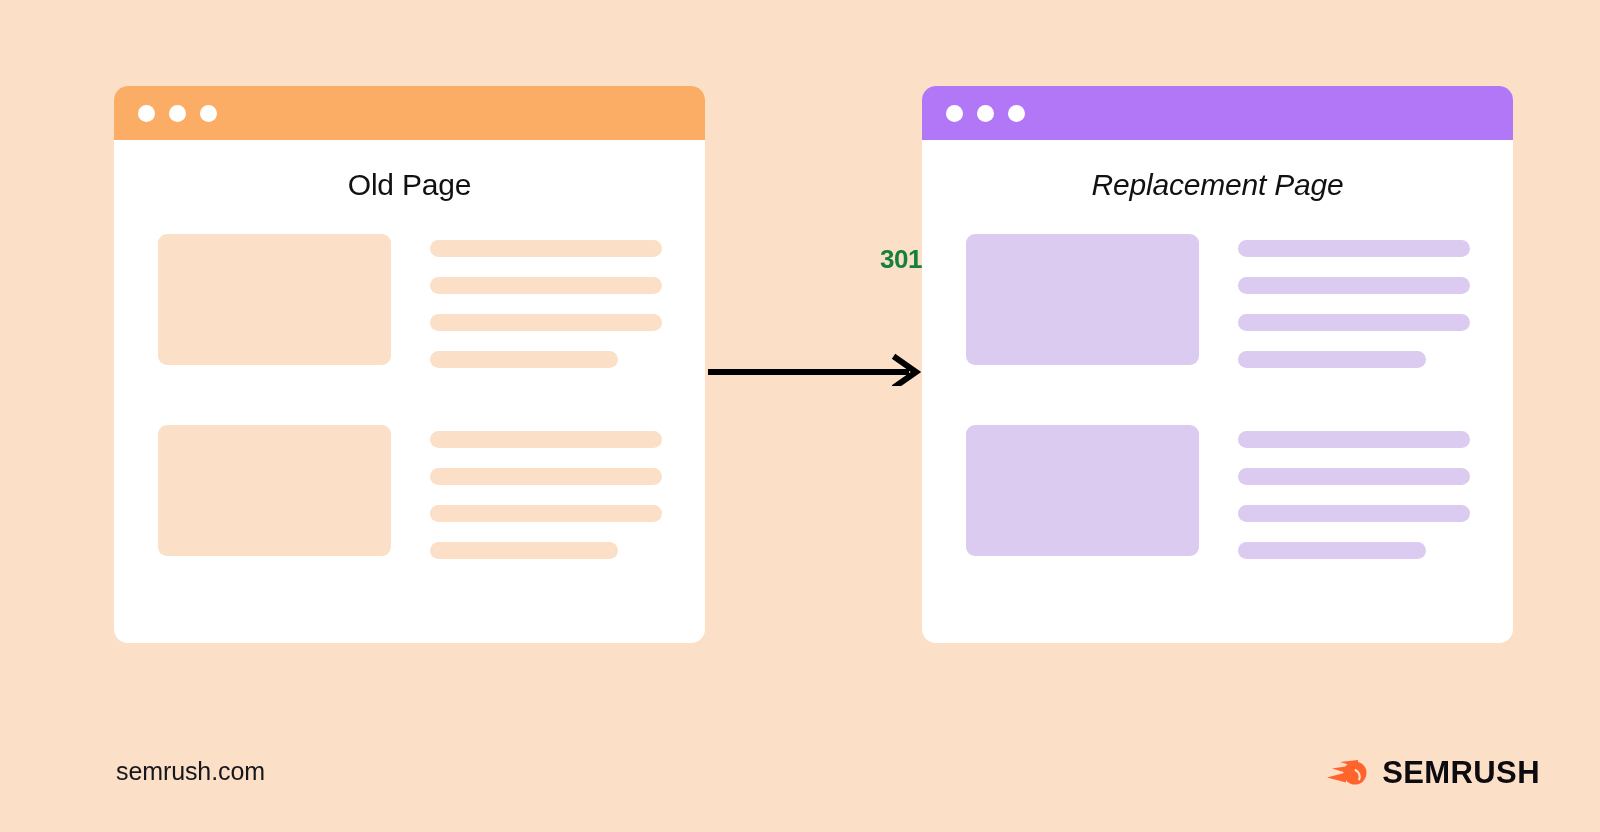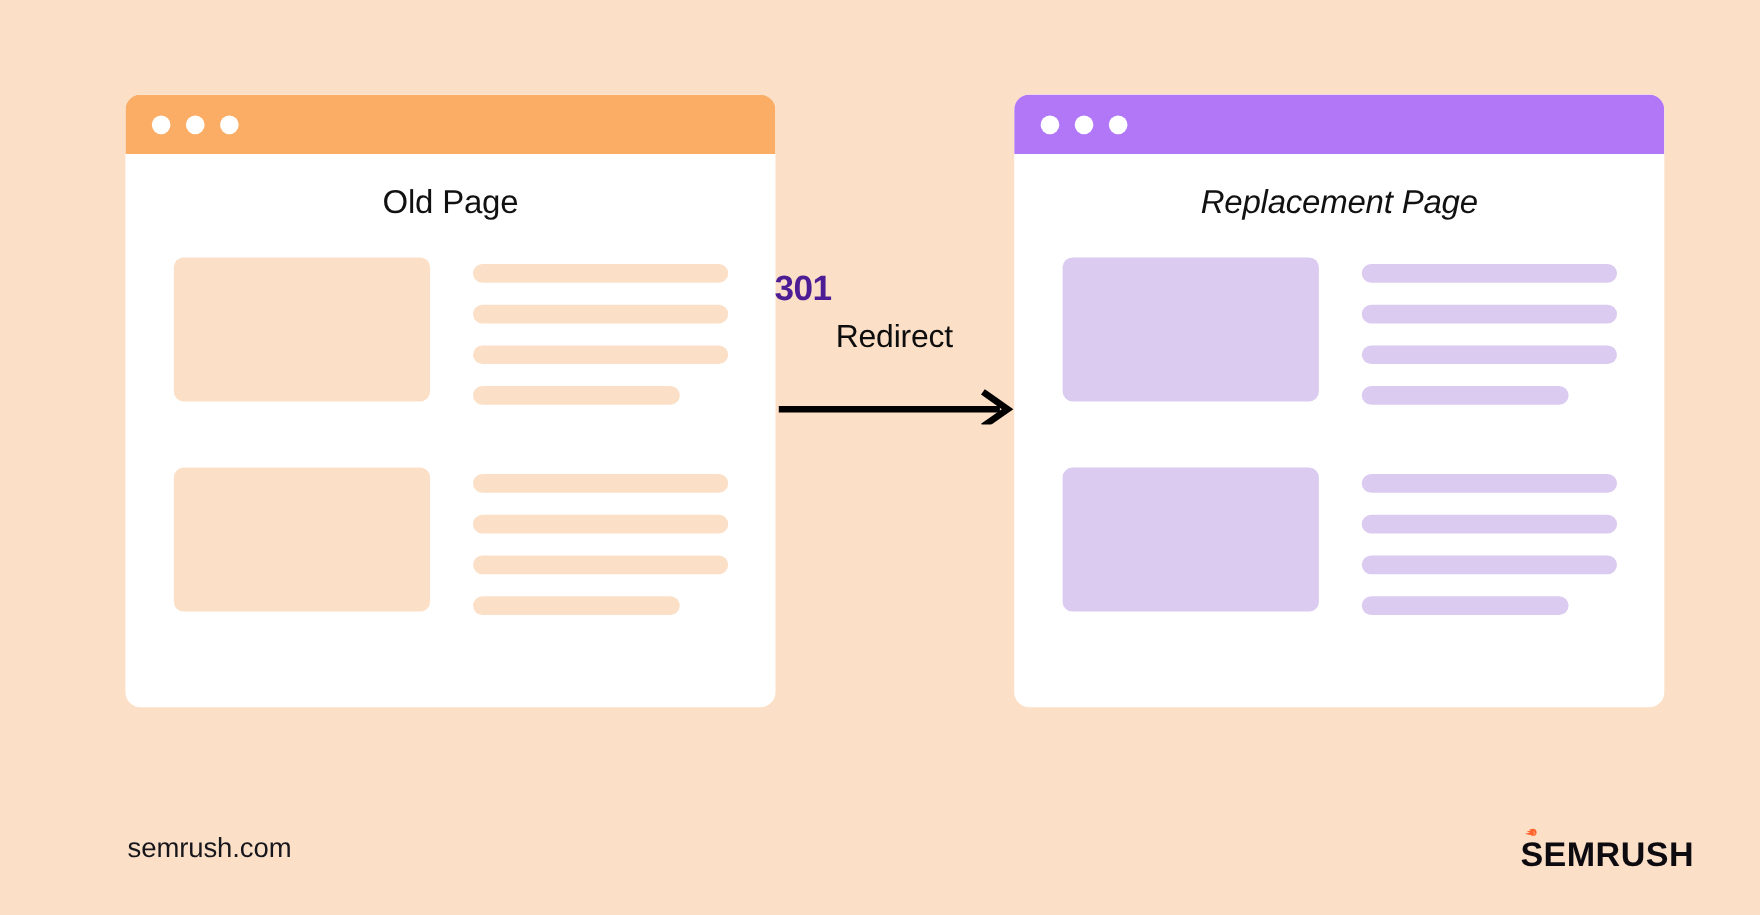--- a/index.html
+++ b/index.html
@@ -111,24 +111,24 @@
 
   
   .redirect-group {
     position: absolute;
     left: 676px;
     top: 246px;
     width: 218px;
     height: 140px;
   }
   .redirect-code {
-    text-align: left;
-    font-size: 32px;
+    text-align: right;
+    font-size: 26px;
     font-weight: 700;
-    color: #4c1d95;
+    color: #15803d;
     letter-spacing: -0.5px;
     line-height: 1;
   }
   .redirect-word {
     text-align: center;
     font-size: 29px;
     font-weight: 400;
     color: #0d0d0d;
     letter-spacing: -0.2px;
     margin-top: 14px;
@@ -152,23 +152,22 @@
     color: #17161c;
     font-weight: 400;
     letter-spacing: -0.1px;
   }
 
   .brand {
     position: absolute;
     right: 88px;
     top: 752px;
     display: flex;
-    align-items: flex-start;
+    align-items: center;
     height: 40px;
-    flex-direction: column;
   }
   .brand-mark {
     width: 44px;
     height: 34px;
     display: block;
   }
   .brand-name {
     font-size: 31px;
     font-weight: 700;
     color: #0d0b10;
@@ -206,21 +205,20 @@
           <div class="line"></div>
           <div class="line"></div>
           <div class="line short"></div>
         </div>
       </div>
     </div>
   </div>
 
   <div class="redirect-group">
     <div class="redirect-code">301</div>
-    <div class="redirect-word">Redirect</div>
     <svg class="arrow-svg" viewBox="0 0 218 34" aria-hidden="true">
       <line x1="4" y1="20" x2="205" y2="20" stroke="#000000" stroke-width="6" stroke-linecap="butt"></line>
       <polyline points="192,6 212,20 192,34" fill="none" stroke="#000000" stroke-width="6" stroke-linecap="square" stroke-linejoin="miter"></polyline>
     </svg>
   </div>
 
   <div class="window right">
     <div class="titlebar">
       <span class="dot"></span>
       <span class="dot"></span>

